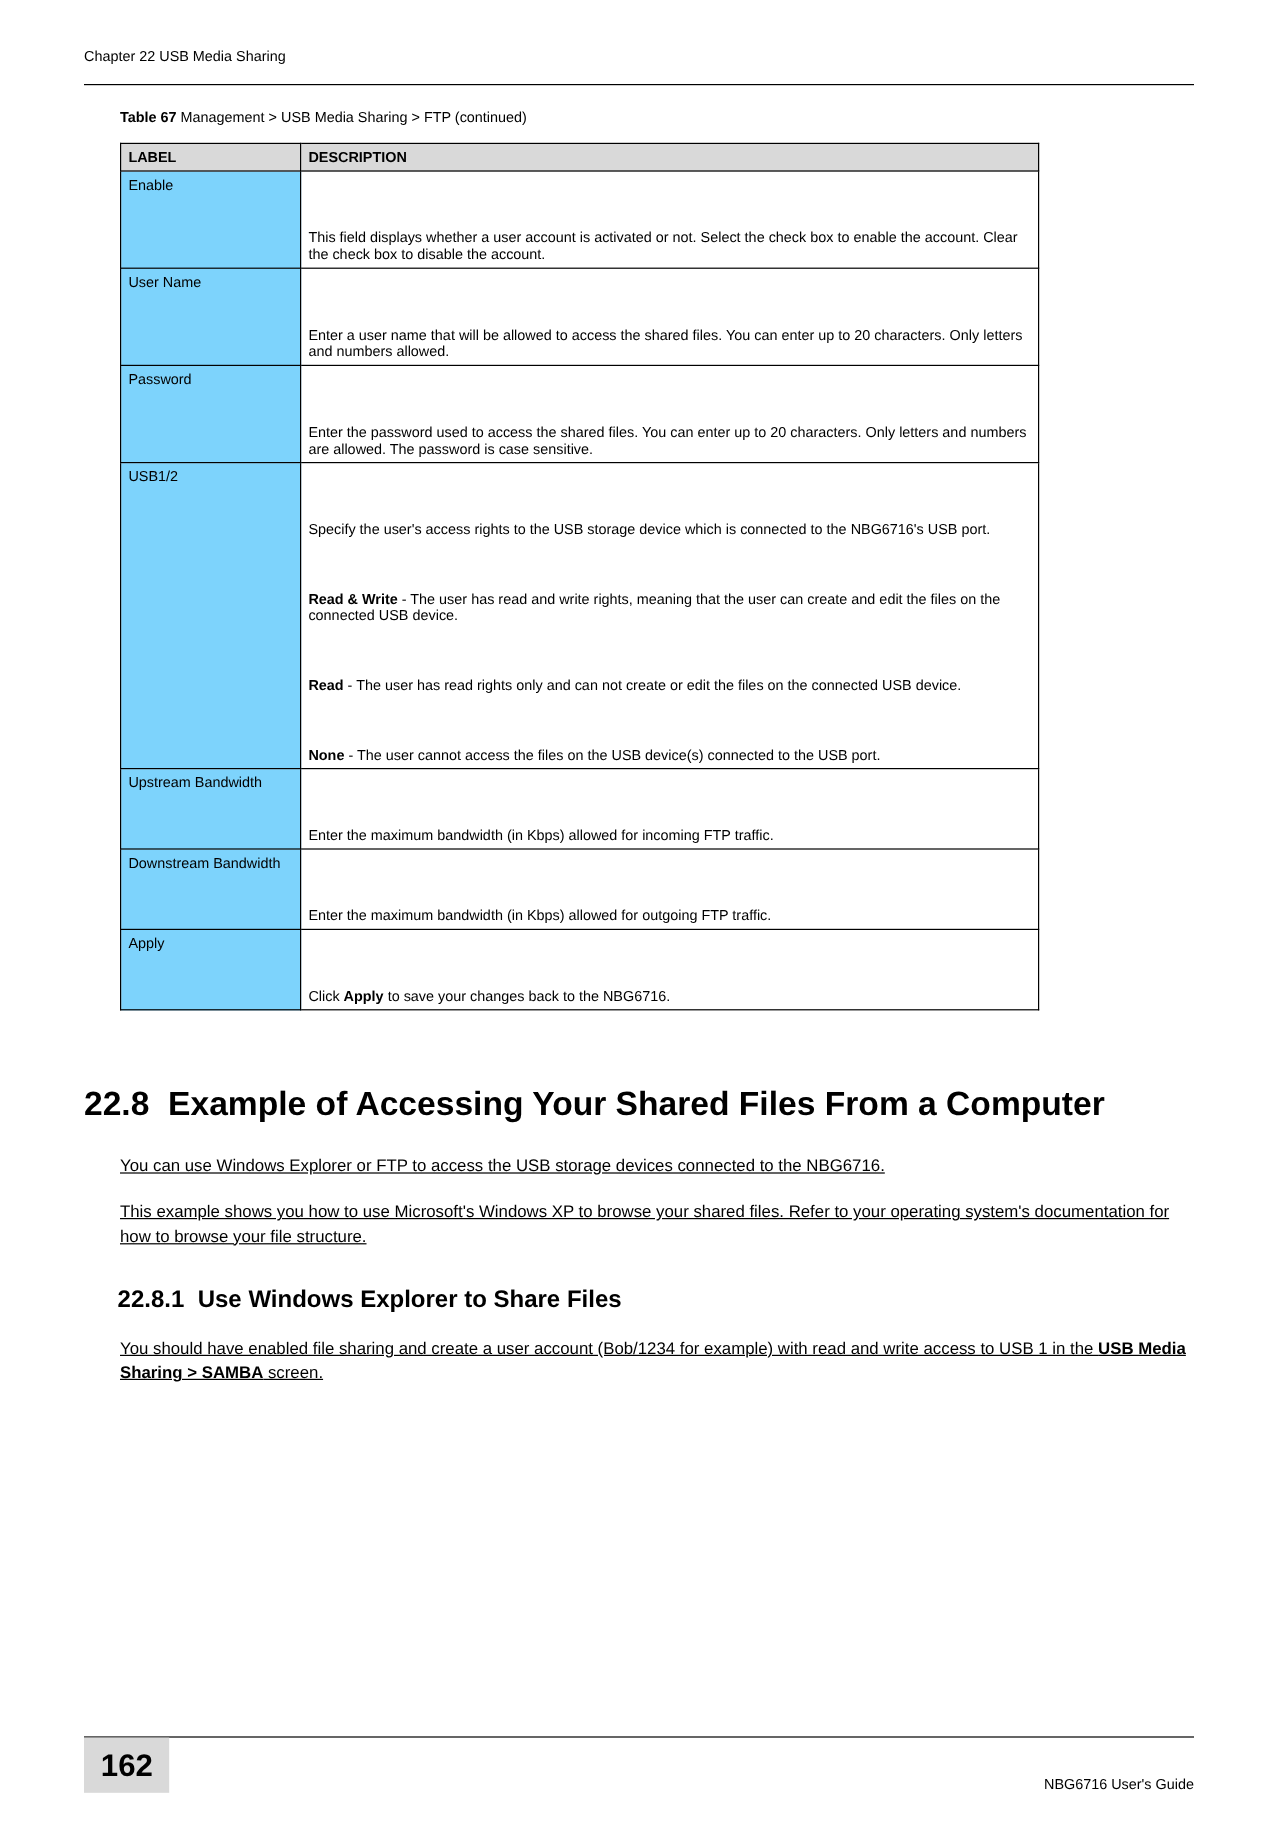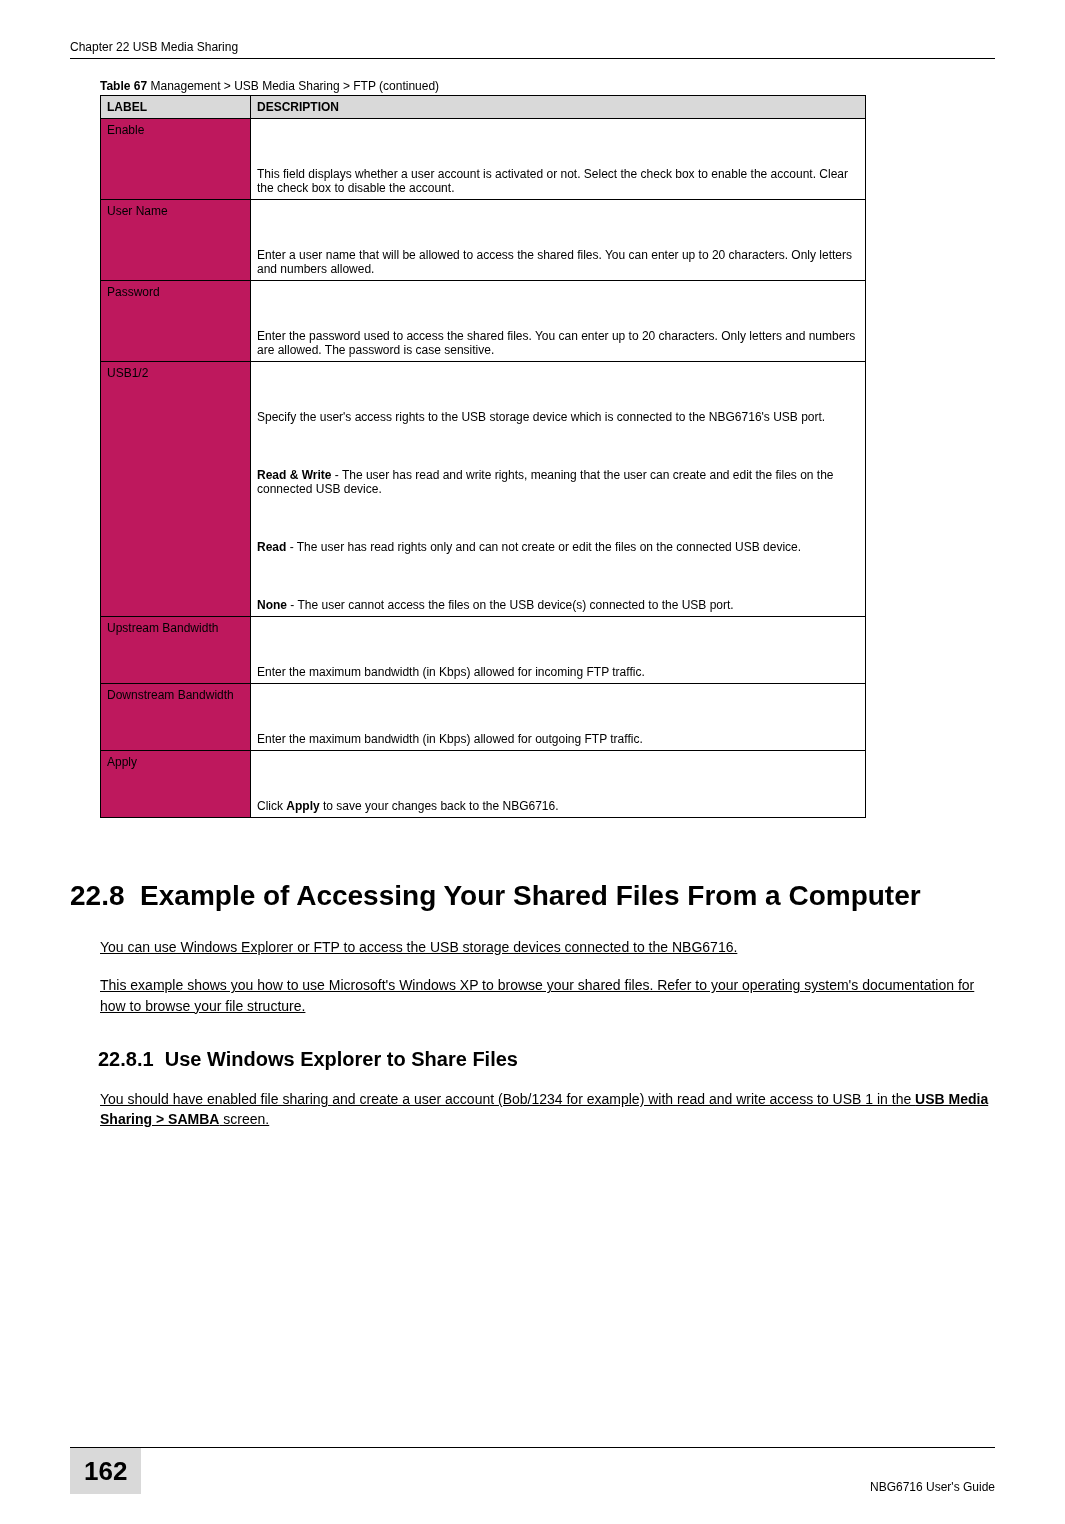--- a/index.html
+++ b/index.html
@@ -10,50 +10,50 @@
     width: 1065px;
     margin: 0 auto;
     min-height: 1524px;
     position: relative;
   }
   .page {
     padding: 40px 70px 0 70px;
   }
   .header-line {
     border-bottom: 1px solid #000;
-    padding-bottom: 4px;
+    padding-bottom: 16px;
     margin-bottom: 20px;
   }
   .chapter-heading {
     font-size: 12px;
     font-family: Verdana, sans-serif;
   }
   .table-caption {
     font-size: 12px;
     margin-left: 30px;
-    margin-bottom: 2px;
+    margin-bottom: 14px;
   }
   table.desc-table {
     width: 766px;
     margin-left: 30px;
     border-collapse: collapse;
     font-size: 12px;
   }
   table.desc-table th, table.desc-table td {
     border: 1px solid #000;
     padding: 4px 6px;
     vertical-align: top;
     text-align: left;
   }
   table.desc-table th {
     background: #d9d9d9;
     font-weight: bold;
   }
   table.desc-table td.label-col {
-    background: #be185d;
+    background: #7dd3fc;
     width: 150px;
   }
   table.desc-table td p {
     margin-bottom: 12px;
     margin-top: 44px;
   }
   table.desc-table td p:last-child {
     margin-bottom: 0;
   }
   h1.section {

